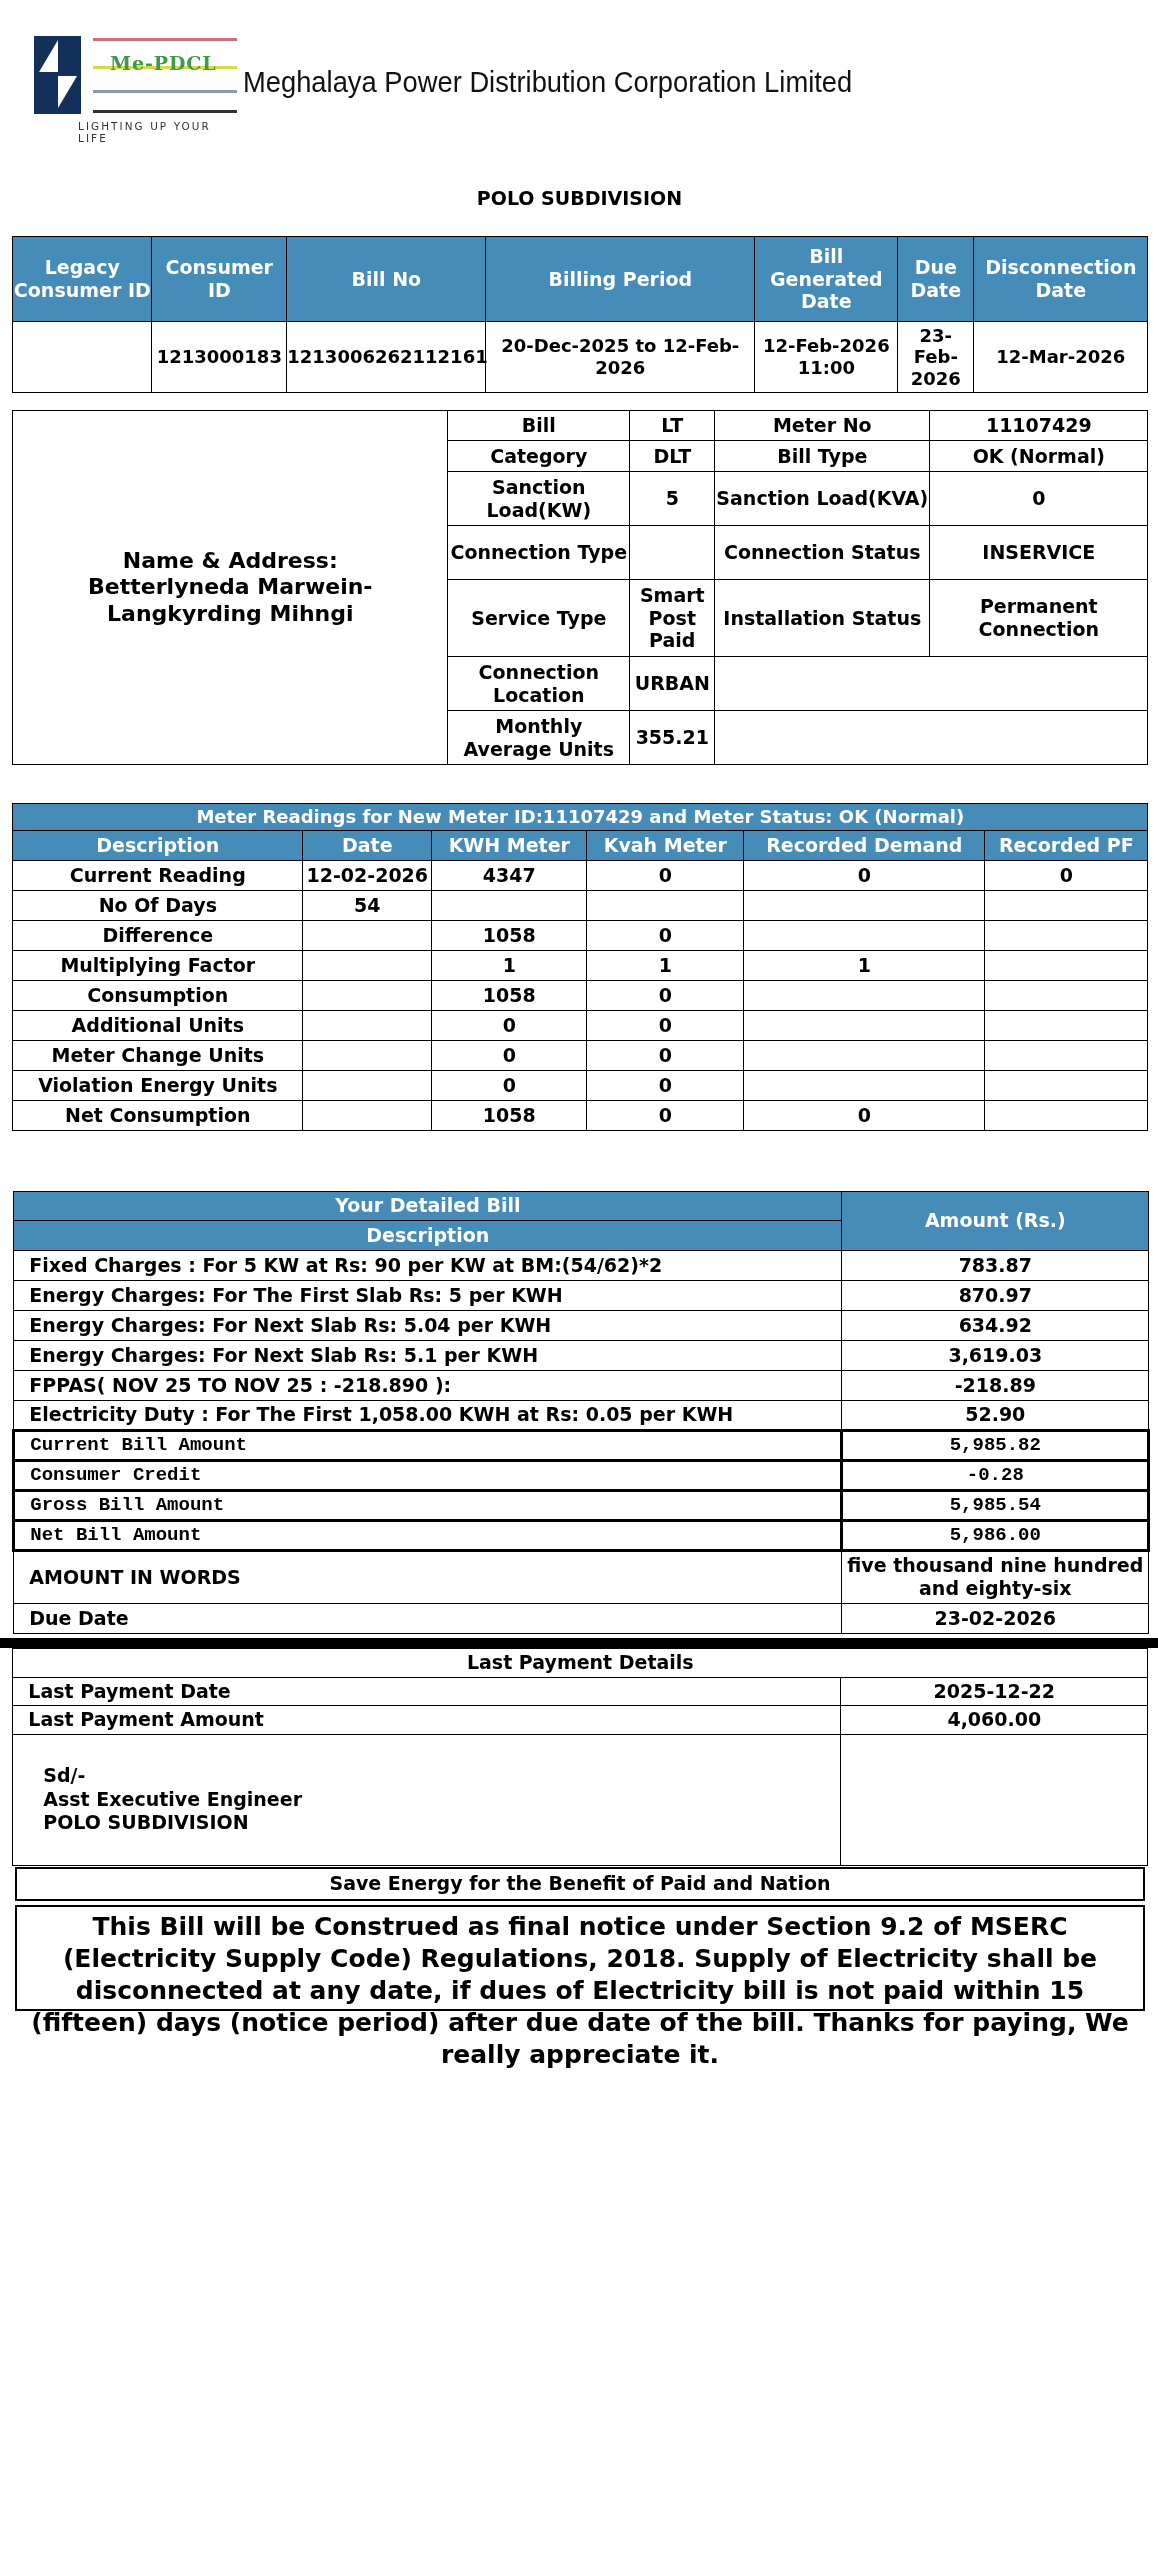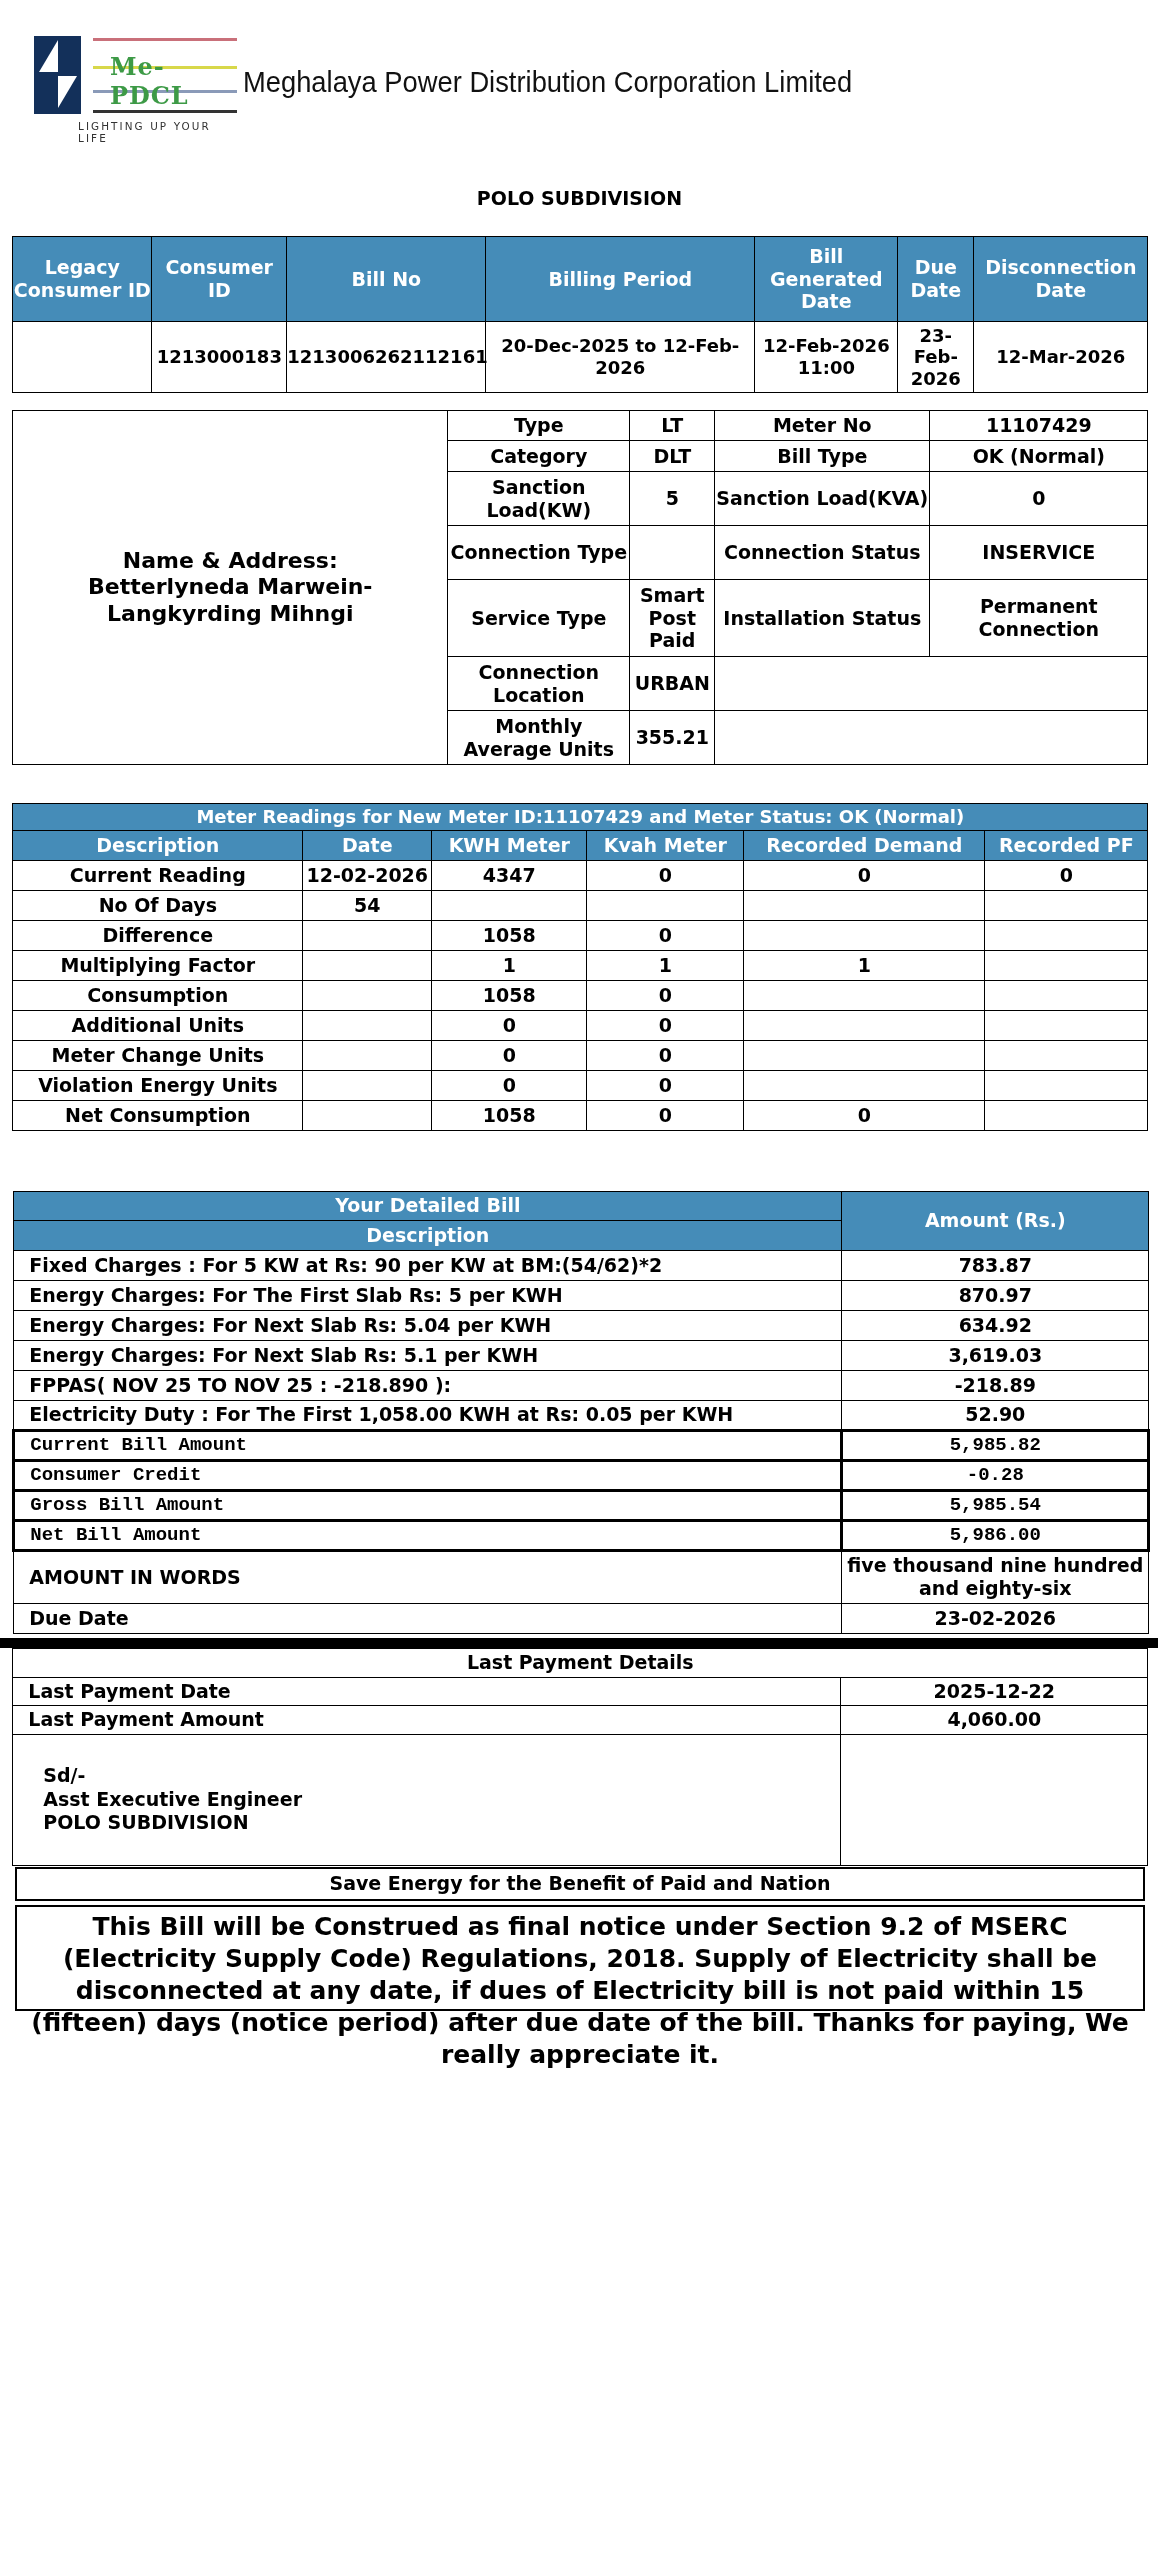--- a/index.html
+++ b/index.html
@@ -3,21 +3,21 @@
 <meta charset="utf-8">
 <style>
   * { box-sizing: border-box; margin: 0; padding: 0; }
   body { width: 1159px; height: 2576px; background: #ffffff; font-family: "DejaVu Sans", sans-serif; color: #000; position: relative; overflow: hidden; }
   .header { position: absolute; left: 0; top: 0; width: 1159px; height: 161px; }
   .logo { position: absolute; left: 34px; top: 36px; width: 205px; height: 100px; }
   .logo-mark { position: absolute; left: 0; top: 0; width: 47px; height: 78px; background: #13305a; }
   .logo-mark .tri1 { position: absolute; left: 4.7px; top: 3.8px; width: 0; height: 0; border-left: 19px solid transparent; border-bottom: 32px solid #fff; }
   .logo-mark .tri2 { position: absolute; left: 24px; top: 40px; width: 0; height: 0; border-right: 19px solid transparent; border-top: 32px solid #fff; }
   .logo-line { position: absolute; left: 59px; width: 144px; height: 2.8px; }
-  .logo-text { position: absolute; left: 76px; top: 16px; font-family: "DejaVu Serif", serif; font-weight: bold; font-size: 24px; color: #3d9a46; letter-spacing: 0.9px; }
+  .logo-text { position: absolute; left: 76px; top: 16px; font-family: "DejaVu Serif", serif; font-weight: bold; font-size: 19px; color: #3d9a46; letter-spacing: 0.9px; }
   .logo-tag { position: absolute; left: 0; top: 84px; font-size: 10.4px; letter-spacing: 2.1px; color: #333; margin-left: 44px; }
   .company { position: absolute; left: 243px; top: 65px; font-family: "Liberation Sans", sans-serif; font-size: 29.4px; color: #111; transform: scaleX(0.93); transform-origin: left; }
   .subdivision { position: absolute; left: 0; width: 1159px; top: 187px; text-align: center; font-weight: bold; font-size: 19px; }
   table { border-collapse: collapse; position: absolute; table-layout: fixed; }
   td, th { border: 1.9px solid #000; text-align: center; vertical-align: middle; font-weight: bold; font-size: 18px; line-height: 1.2; }
   th.blue, td.blue { background: #458cb8; color: #fff; }
   .t1 { left: 12.3px; top: 236px; width: 1135px; }
   .t1 th { height: 85px; font-size: 19px; }
   .t1 td { height: 71px; font-size: 18px; }
   .t2 { left: 12.3px; top: 410px; width: 1135px; }
@@ -94,21 +94,21 @@
   <colgroup>
     <col style="width:435px">
       <col style="width:182px">
       <col style="width:85px">
       <col style="width:215px">
       <col style="width:218px">
   </colgroup>
   <tbody>
       <tr style="height:30px">
     <td rowspan="8" style="font-size:22px;padding:0 28.5px;">Name &amp; Address: Betterlyneda Marwein-Langkyrding Mihngi</td>
-    <td>Type</td>
+    <td>Bill</td>
     <td>LT</td>
     <td>Meter No</td>
     <td>11107429</td>
   </tr>
   <tr style="height:31px">
     <td>Category</td>
     <td>DLT</td>
     <td>Bill Type</td>
     <td>OK (Normal)</td>
   </tr>

